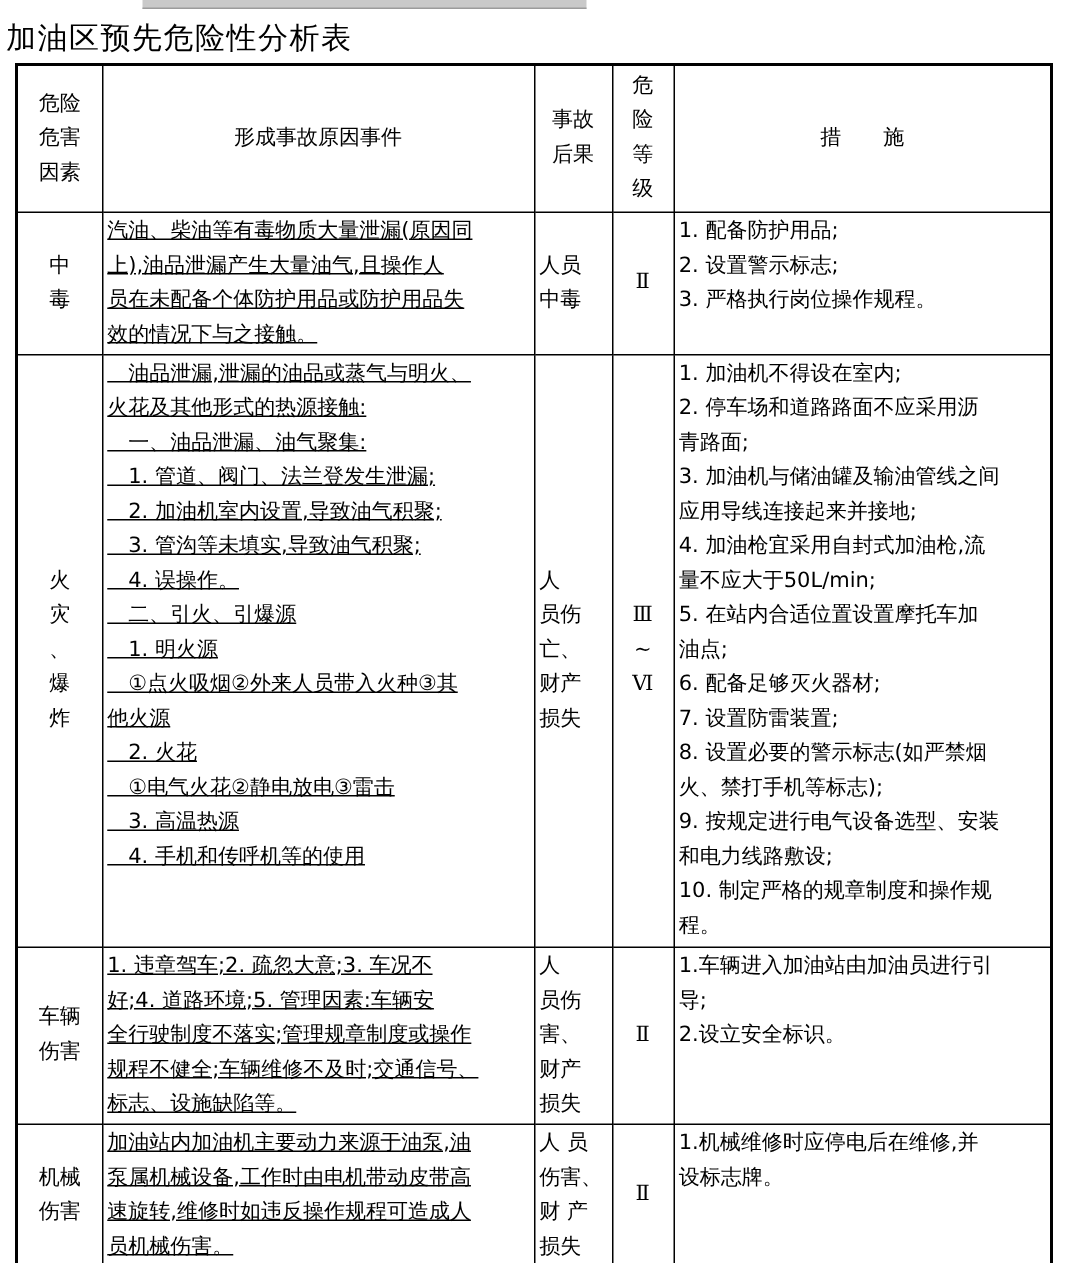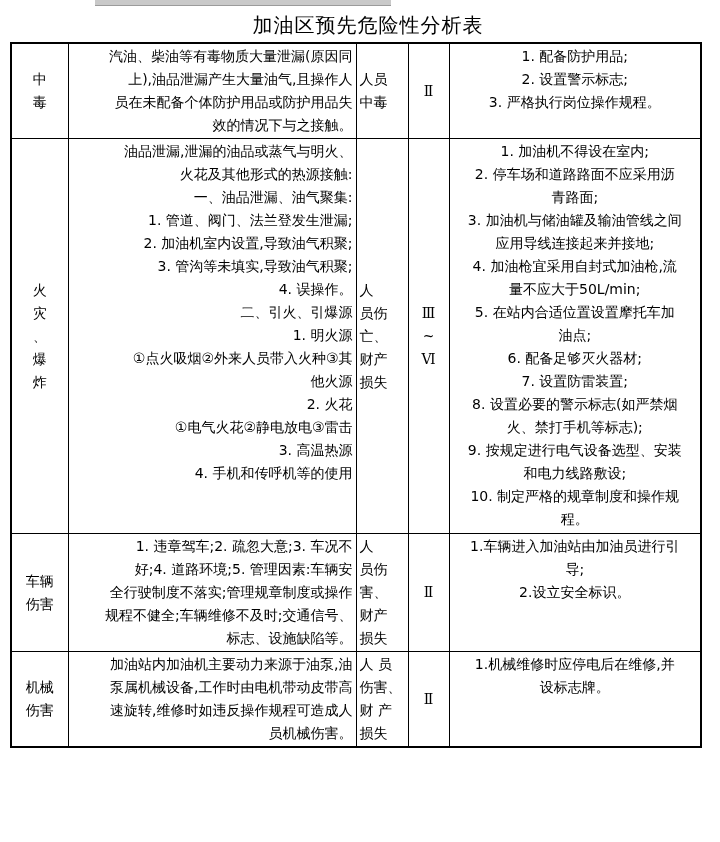--- a/index.html
+++ b/index.html
@@ -6,22 +6,22 @@
   body{
     width:720px;height:842px;position:relative;
     font-family:"DejaVu Sans",sans-serif;color:#000;
     -webkit-font-smoothing:none;
   }
   .top-edge-bar{
     position:absolute;left:95px;top:0;width:296px;height:5px;
     background:#c9c9c9;border-bottom:1px solid #9b9b9b;
   }
   .doc-title{
-    position:absolute;top:12px;left:15px;width:706px;
-    text-align:center;font-size:20px;letter-spacing:1px;
+    position:absolute;top:12px;left:4px;width:706px;
+    font-size:20px;letter-spacing:1px;
     white-space:pre-line;
   }
   table.pha{
     position:absolute;left:10px;top:42px;
     border-collapse:collapse;table-layout:fixed;
     border:2px solid #000;
   }
   table.pha td{
     border:1px solid #000;
     font-size:14px;line-height:23px;
@@ -29,50 +29,63 @@
     overflow:hidden;
     padding:1px 3px;
   }
   td.hdr{
     text-align:center;vertical-align:middle;font-size:15px;
   }
   td.hazard{
     text-align:center;vertical-align:middle;font-size:15px;
   }
   td.cause{
-    text-align:right;vertical-align:top;padding:1px 4px;
+    text-align:left;vertical-align:top;padding:1px 4px;text-decoration:underline;
   }
   td.conseq{
     text-align:left;vertical-align:middle;
   }
   td.level{
     text-align:center;vertical-align:middle;
     font-family:"DejaVu Serif",serif;font-size:14px;
   }
   td.measures{
-    text-align:center;vertical-align:top;padding:1px 5px;
+    text-align:left;vertical-align:top;padding:1px 5px;
   }
 </style>
 </head>
 <body>
 
 <div class="top-edge-bar"></div>
 
 <div class="doc-title">加油区预先危险性分析表</div>
 
 <table class="pha">
   <colgroup>
     <col style="width:57px">
     <col style="width:288px">
     <col style="width:52px">
     <col style="width:41px">
     <col style="width:252px">
   </colgroup>
 
   <tbody>
+      <tr style="height:98px">
+    <td class="hdr">危险
+危害
+因素</td>
+    <td class="hdr">形成事故原因事件</td>
+    <td class="hdr">事故
+后果</td>
+    <td class="hdr">危
+险
+等
+级</td>
+    <td class="hdr">措　　施</td>
+  </tr>
 
   <tr style="height:92px">
     <td class="hazard">中
 毒</td>
     <td class="cause">汽油、柴油等有毒物质大量泄漏(原因同
 上),油品泄漏产生大量油气,且操作人
 员在未配备个体防护用品或防护用品失
 效的情况下与之接触。</td>
     <td class="conseq">人员
 中毒</td>

